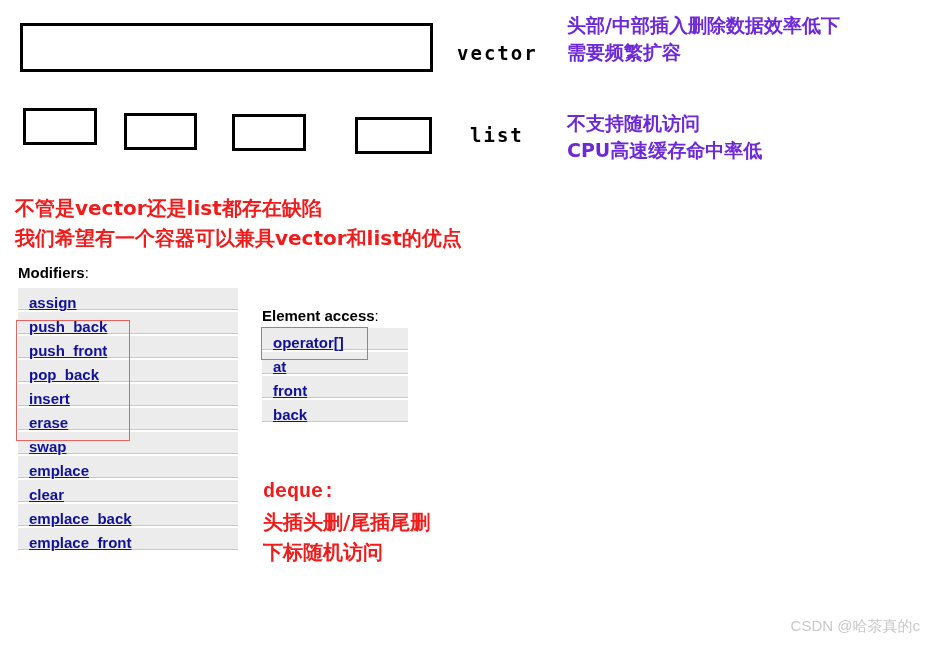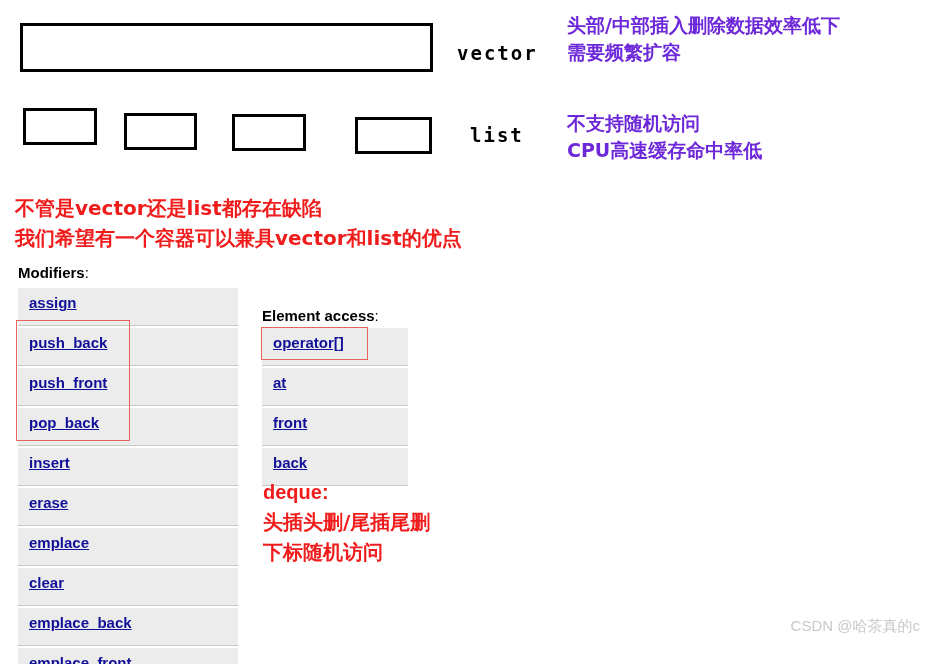--- a/index.html
+++ b/index.html
@@ -70,21 +70,21 @@
     font-family: "DejaVu Sans", sans-serif;
     font-weight: bold;
     font-size: 20px;
     color: #f01b1b;
     line-height: 30px;
     white-space: nowrap;
   }
   .red-note.problem-note { left: 15px;  top: 181px; margin-top: 12px; }
   .red-note.deque-note   { left: 263px; top: 477px; }
   .red-note .mono-inline {
-    font-family: Liberation Sans, sans-serif;
+    font-family: Liberation Mono, monospace;
   }
 
   
   .panel-heading {
     position: absolute;
     font-family: "Liberation Sans", sans-serif;
     font-size: 15px;
     color: #000000;
     white-space: nowrap;
   }
@@ -96,21 +96,21 @@
     position: absolute;
     box-sizing: border-box;
   }
   .ref-panel.modifiers-panel { left: 18px;  top: 288px; width: 220px; }
   .ref-panel.element-panel   { left: 262px; top: 328px; width: 146px; }
 
   .ref-row {
     background: #ececec;
     border-bottom: 2px solid #ffffff;
     box-shadow: inset 0 -1px 0 #c8c8c8;
-    height: 40px;
+    height: 24px;
     line-height: 30px;
     padding: 0 0 0 11px;
     box-sizing: border-box;
   }
   .ref-row a {
     font-family: "Liberation Sans", sans-serif;
     font-size: 15px;
     font-weight: bold;
     color: #101099;
     text-decoration: underline;
@@ -176,20 +176,21 @@
   <b>Modifiers</b><span>:</span>
 </div>
 
 <div class="ref-panel modifiers-panel">
   <div class="ref-row"><a>assign</a></div>
   <div class="ref-row"><a>push_back</a></div>
   <div class="ref-row"><a>push_front</a></div>
   <div class="ref-row"><a>pop_back</a></div>
   <div class="ref-row"><a>insert</a></div>
   <div class="ref-row"><a>erase</a></div>
+  <div class="ref-row"><a>swap</a></div>
   <div class="ref-row"><a>emplace</a></div>
   <div class="ref-row"><a>clear</a></div>
   <div class="ref-row"><a>emplace_back</a></div>
   <div class="ref-row"><a>emplace_front</a></div>
 </div>
 
 <div class="red-highlight modifiers-highlight"></div>
 
 <div class="panel-heading element-heading">
   <b>Element access</b><span>:</span>

